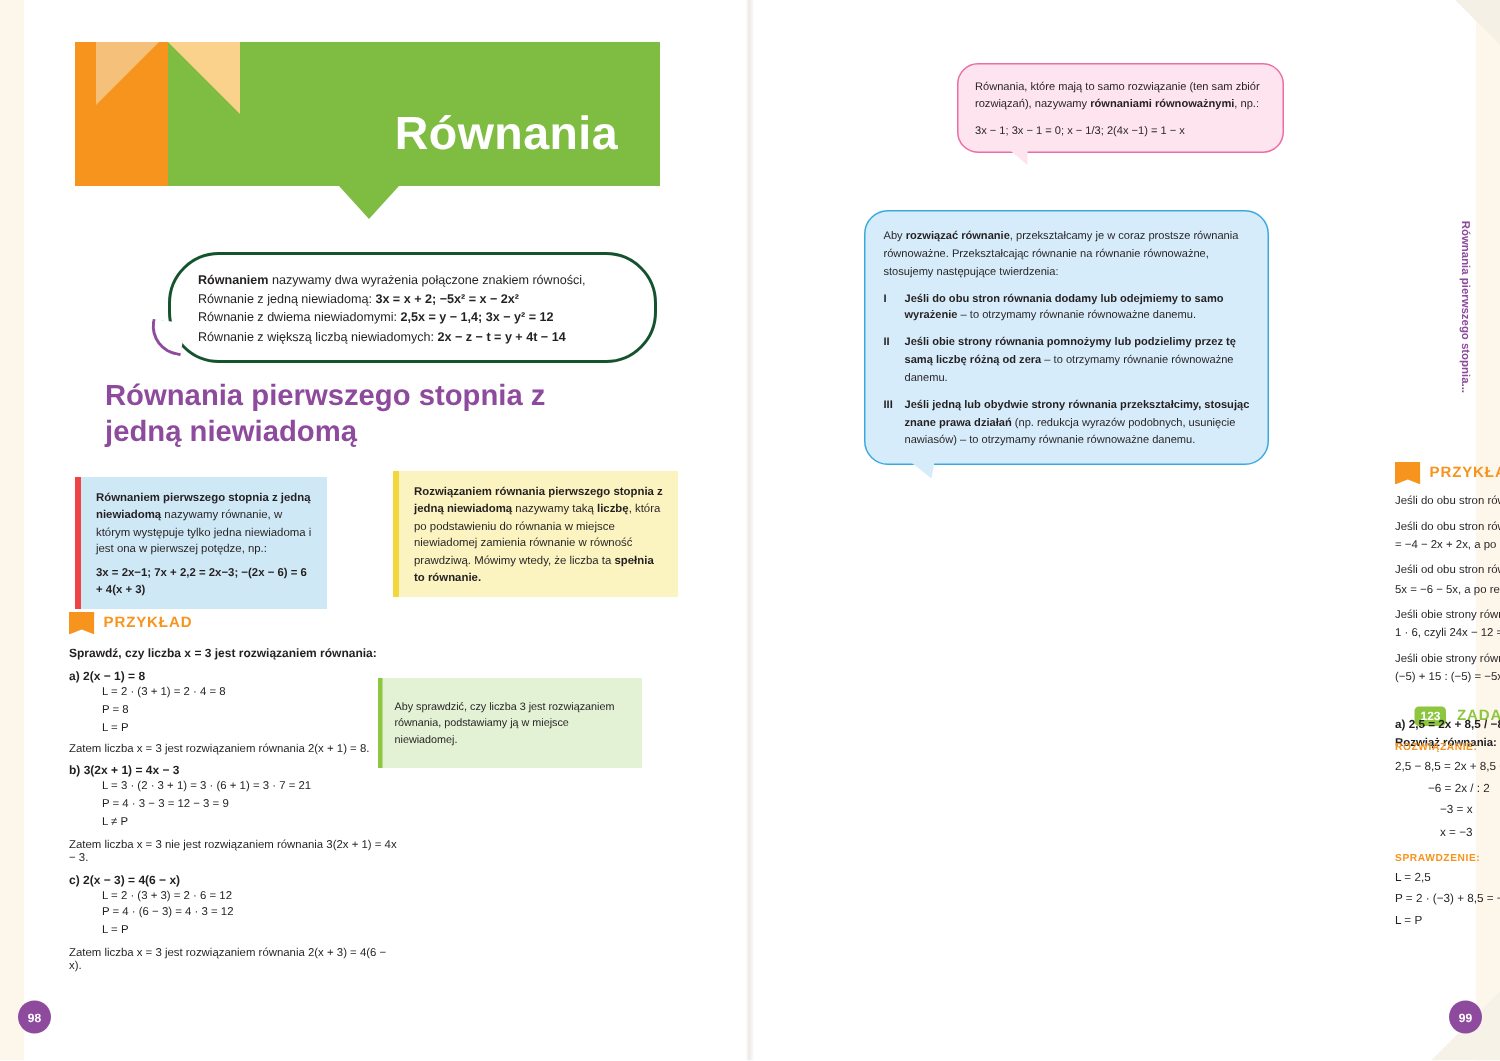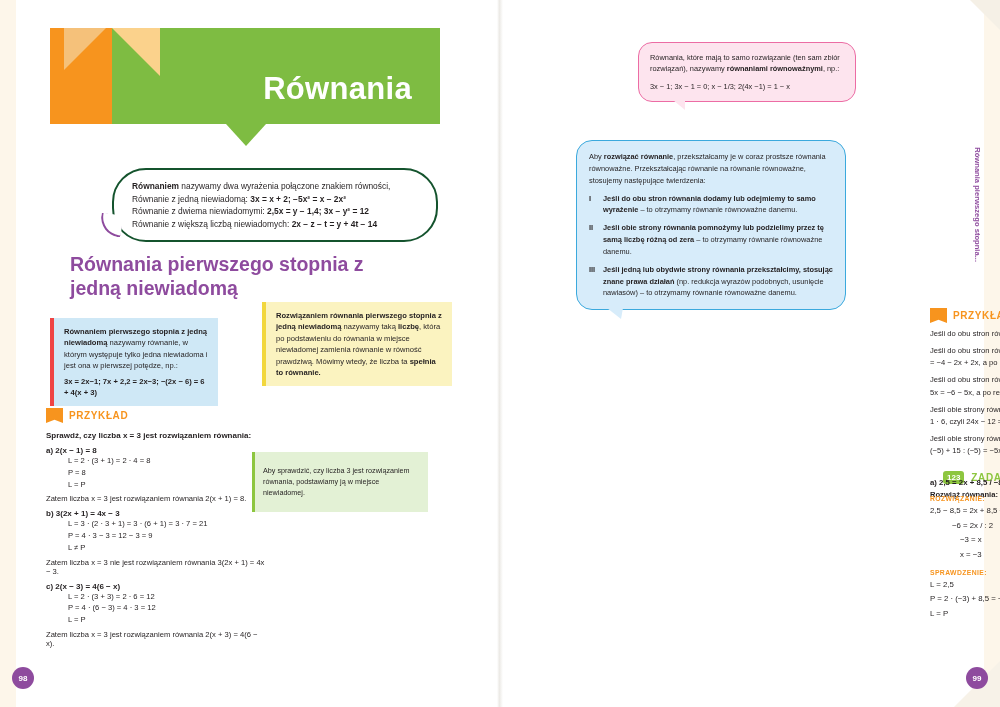--- a/index.html
+++ b/index.html
@@ -90,21 +90,21 @@
     position:absolute; left:48px; top:252px; width:340px;
     color:#8e4b9e; font-size:19.5px; font-weight:bold; line-height:1.25;margin-left:22px;
   }
 
   .box-blue {
     position:absolute; left:50px; top:318px; width:168px;
     background:#cfe8f6; border-left:4px solid #ef4444;
     padding:8px 10px; font-size:7.6px; line-height:1.5;
   }
   .box-yellow {
-    position:absolute; left:262px; top:302px; width:190px;
+    position:absolute; left:262px; top:314px; width:190px;
     background:#fbf3c0; border-left:4px solid #f2d73d;
     padding:8px 10px; font-size:7.6px; line-height:1.5;
   }
 
   .flag {
     display:inline-block; position:relative; width:17px; height:15px;
     background:#f7941e; vertical-align:middle;
     clip-path:polygon(0 0,100% 0,100% 100%,50% 78%,0 100%);
     margin-right:6px;
   }

